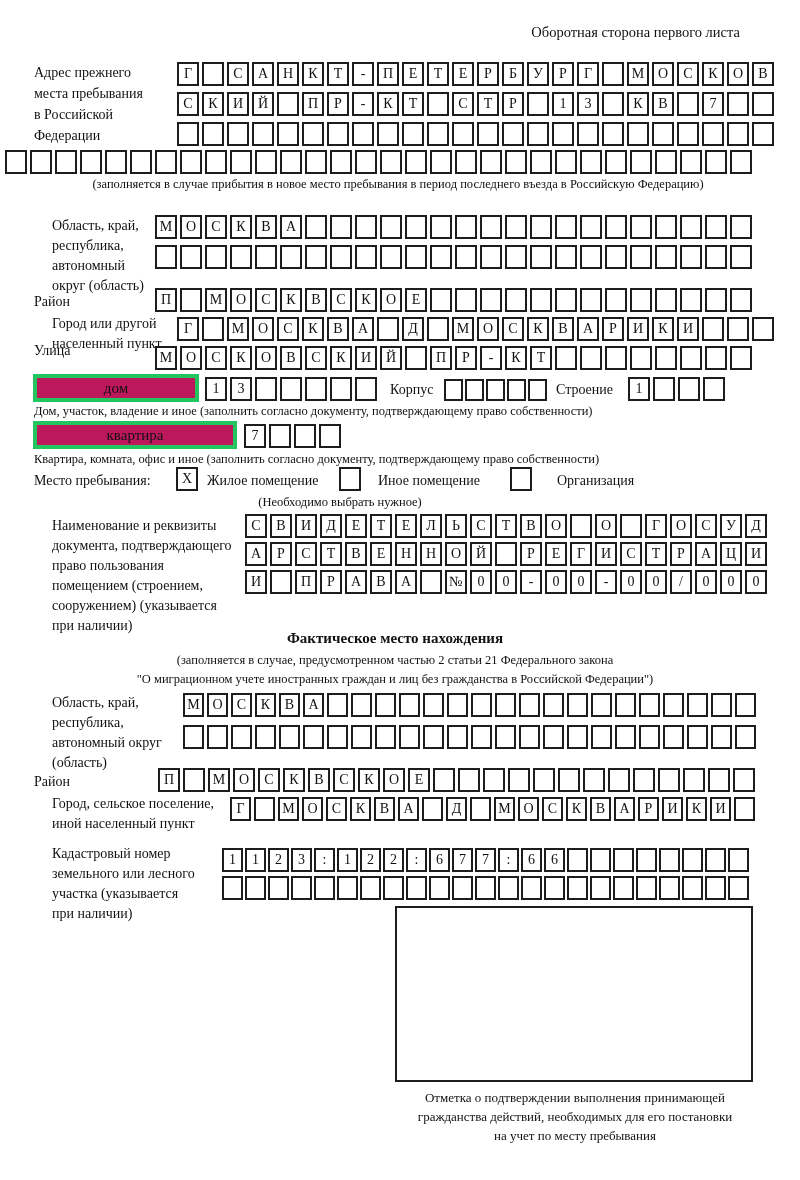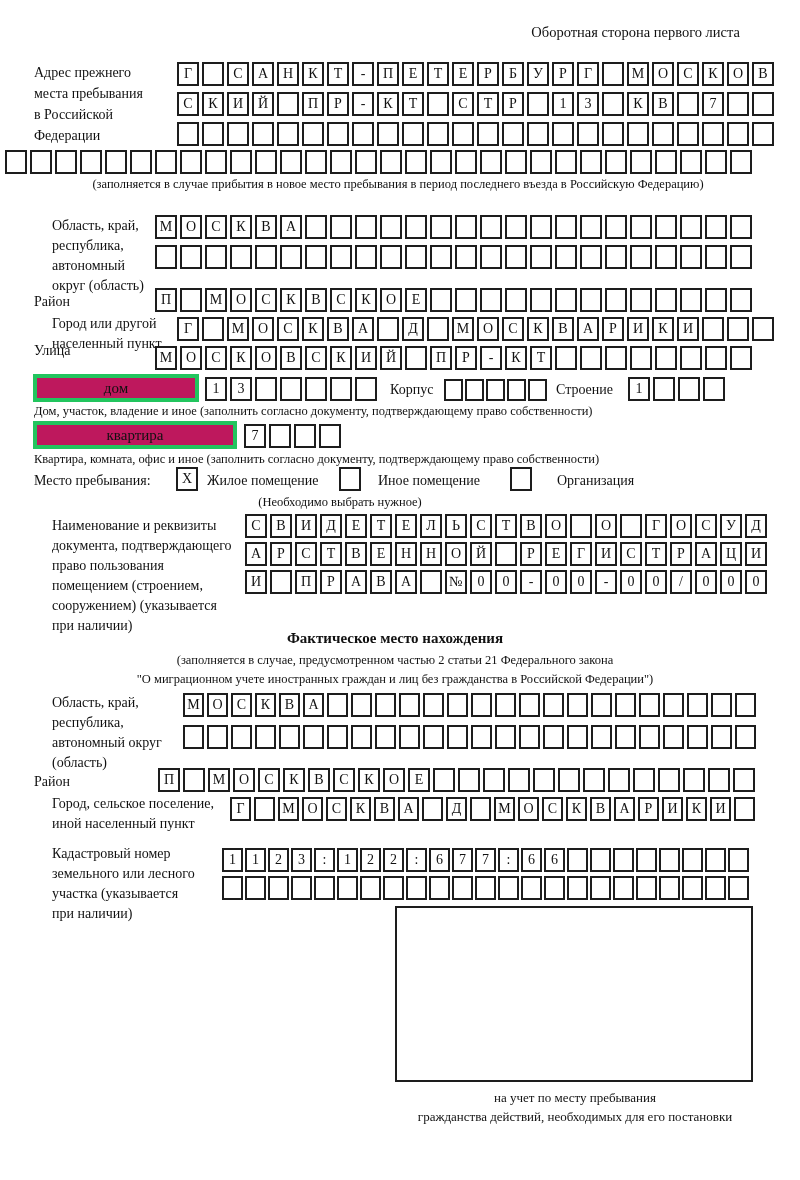--- a/index.html
+++ b/index.html
@@ -593,17 +593,18 @@
       <span class="cell"></span>
       <span class="cell"></span>
       <span class="cell"></span>
       <span class="cell"></span>
       <span class="cell"></span>
       <span class="cell"></span>
     </div>
 
   <div class="abs stampbox" style="left:395px;top:906px;width:358px;height:176px"></div>
   <div class="abs caption" style="left:370px;top:1088px;width:410px;font-size:13px;line-height:19px">
+      <div>Отметка о подтверждении выполнения принимающей</div>
+      <div>гражданства действий, необходимых для его постановки</div>
       <div>на учет по месту пребывания</div>
-      <div>гражданства действий, необходимых для его постановки</div>
     </div>
 
 </div>
 
 </body></html>

